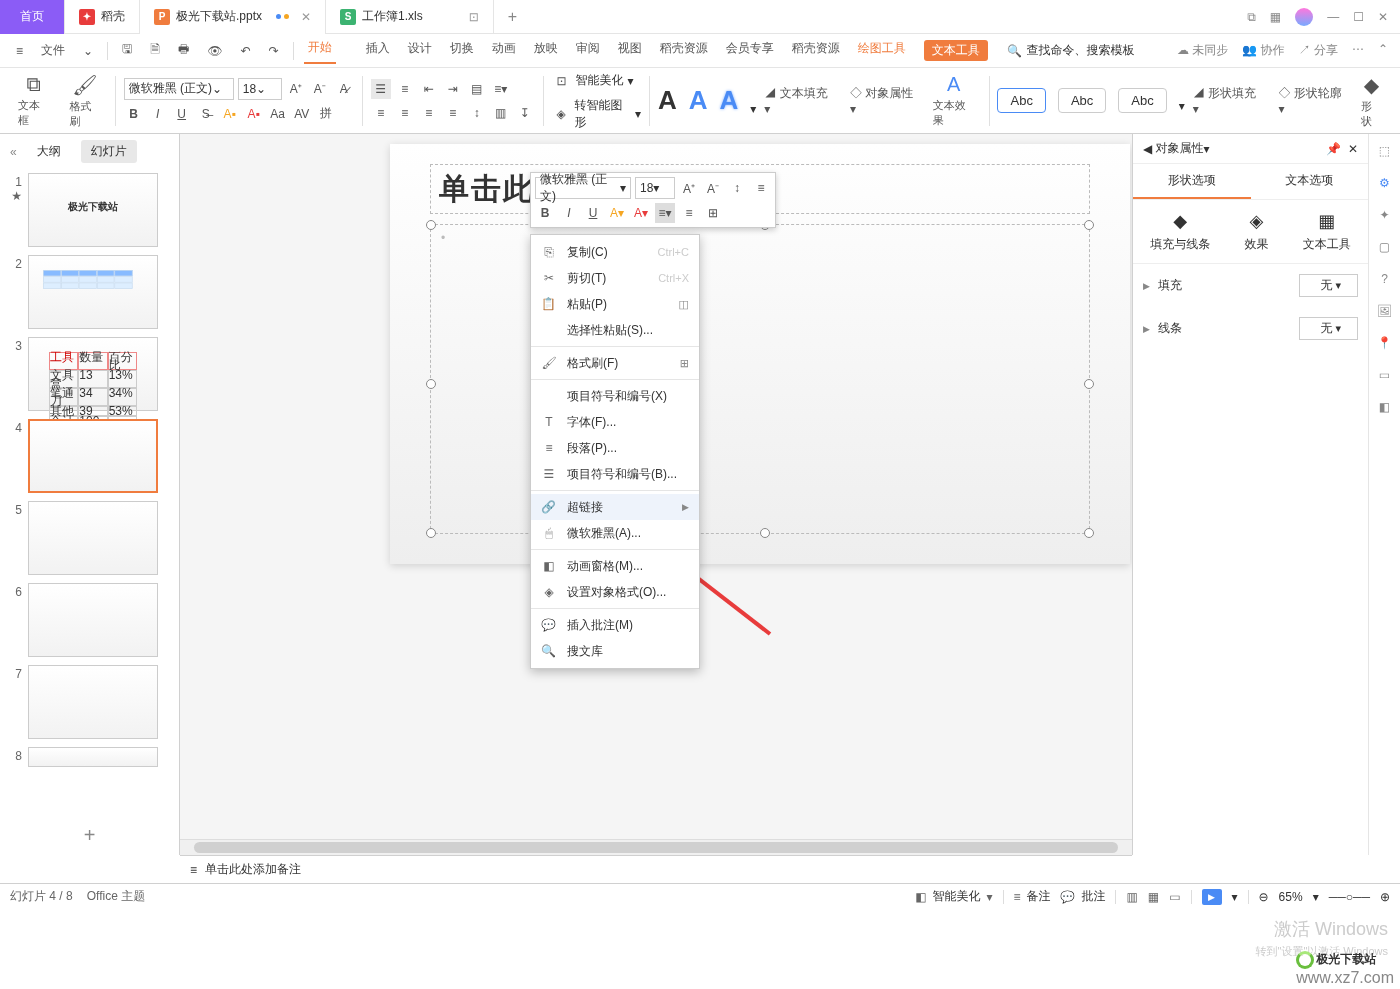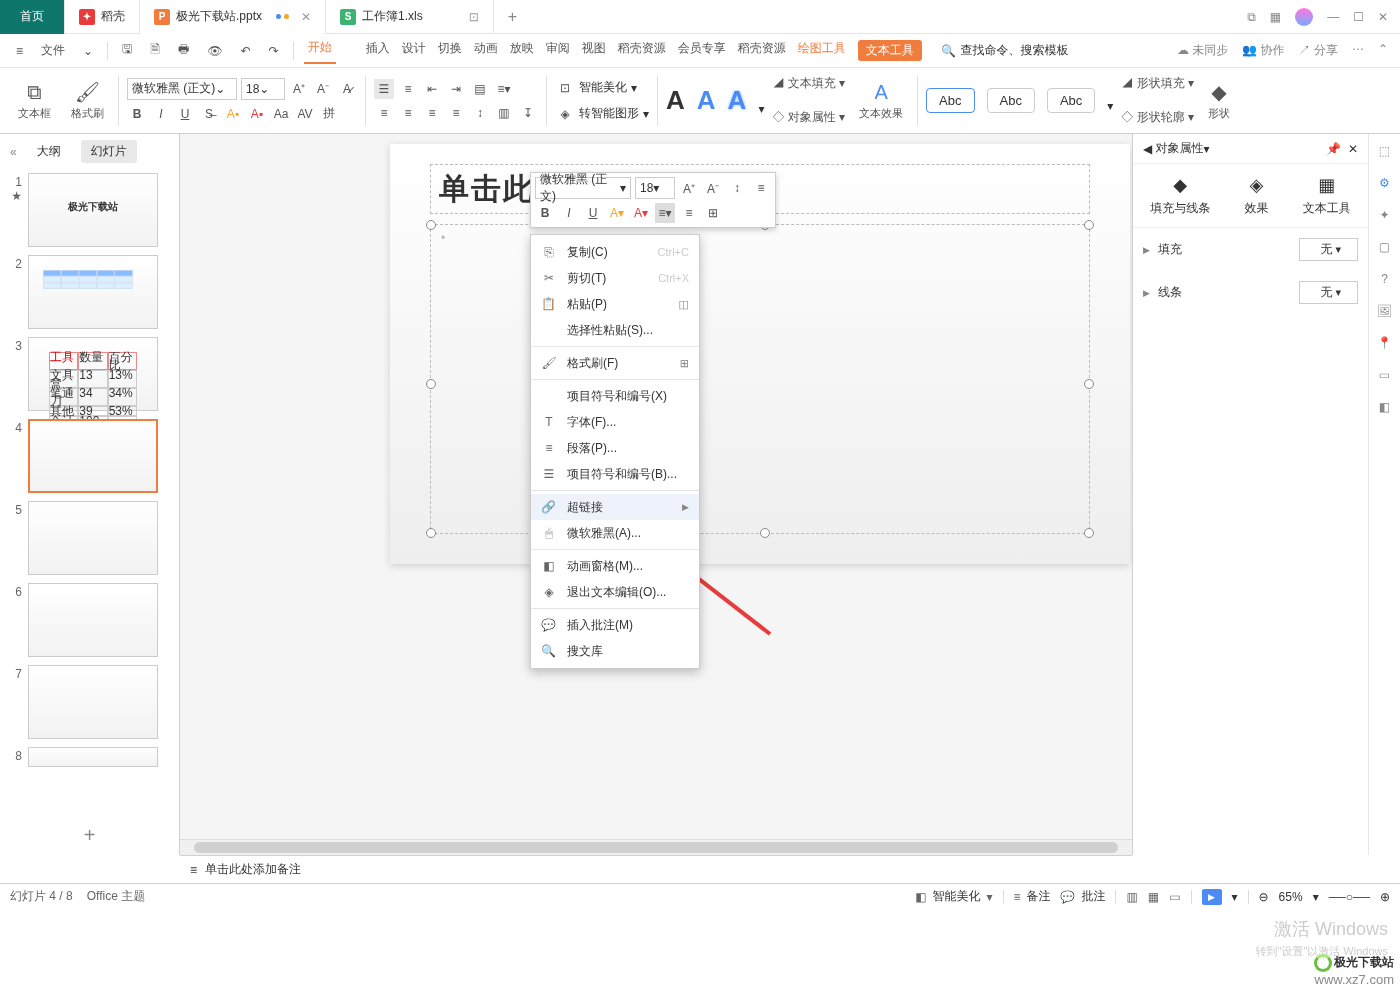--- a/index.html
+++ b/index.html
@@ -1,38 +1,38 @@
 <!DOCTYPE html>
 <html><head>
 <meta charset="utf-8">
 <style>
 *{box-sizing:border-box;margin:0;padding:0;font-family:"Microsoft YaHei",sans-serif;font-size:12px;color:#333}
 body{width:1400px;height:989px;background:#fff;overflow:hidden;position:relative}
 .titlebar{height:34px;display:flex;align-items:center;background:#fff;border-bottom:1px solid #e5e5e5}
 .tab{height:34px;display:flex;align-items:center;padding:0 14px;gap:6px;border-right:1px solid #e5e5e5;cursor:pointer}
-.tab.home{background:#0f766e;color:#fff;padding:0 20px}
+.tab.home{background:#8b5cf6;color:#fff;padding:0 20px}
 .tab.home span{color:#fff}
 .tab.active{background:#fff}
 .tab-ico{width:16px;height:16px;border-radius:2px;display:flex;align-items:center;justify-content:center;color:#fff;font-size:10px;font-weight:bold}
 .ico-d{background:#e83c3c}
 .ico-p{background:#f07c3e}
 .ico-s{background:#3cb371}
 .tab-dot{display:flex;gap:3px;margin-left:8px}
 .dot{width:5px;height:5px;border-radius:50%}
 .dot.b{background:#4a8bf5}
 .dot.o{background:#f5a623}
 .tab-close{color:#999;margin-left:6px}
 .tab-add{padding:0 14px;color:#888;font-size:16px}
 .win-ctrl{margin-left:auto;display:flex;align-items:center;gap:14px;padding-right:12px}
 .win-ctrl span{color:#888;cursor:pointer}
 .avatar{width:18px;height:18px;border-radius:50%;background:linear-gradient(#f7d,#7af)}
 .qat{height:34px;display:flex;align-items:center;padding:0 12px;gap:10px;border-bottom:1px solid #e5e5e5}
 .qat .sep{width:1px;height:18px;background:#ddd}
 .qat-btn{color:#555;cursor:pointer;padding:2px 4px}
-.menu-tabs{display:flex;gap:12px;margin-left:20px}
+.menu-tabs{display:flex;gap:18px;margin-left:20px}
 .menu-tabs span{color:#555}
 .menu-tabs .hot1{color:#f07c3e}
 .menu-tabs .hot2{background:#f07c3e;color:#fff;padding:2px 8px;border-radius:3px}
 .searchbox{display:flex;align-items:center;gap:4px;color:#aaa;margin-left:10px}
 .right-actions{margin-left:auto;display:flex;gap:14px;color:#888}
 .right-actions span{color:#888}
 .ribbon{height:66px;display:flex;align-items:center;padding:4px 12px;gap:8px;border-bottom:1px solid #d0d0d0;background:#fff}
 .rgrp{display:flex;flex-direction:column;align-items:center;gap:2px;padding:0 6px}
 .rgrp .lbl{font-size:11px;color:#555}
 .rgrp .big{font-size:20px;color:#555}
@@ -44,21 +44,21 @@
 .font-btns .b{font-weight:bold}
 .font-btns .i{font-style:italic}
 .font-btns .u{text-decoration:underline}
 .abc-row{display:flex;gap:12px}
 .abc{font-size:26px;font-weight:bold}
 .abc.a1{color:#333}
 .abc.a2{color:#4a8bf5}
 .abc.a3{color:#4a8bf5;text-shadow:0 0 3px #7af}
 .abc-box{border:1px solid #ccc;border-radius:4px;padding:4px 12px;font-size:13px}
 .abc-box.sel{border-color:#4a8bf5}
-.shape-links{display:flex;flex-direction:column;gap:17px;font-size:12px}
+.shape-links{display:flex;flex-direction:row;gap:17px;font-size:12px}
 .shape-links span{color:#555}
 .workspace{display:flex;height:721px}
 .sidepanel{width:180px;border-right:1px solid #d0d0d0;display:flex;flex-direction:column;background:#fff}
 .sp-tabs{display:flex;align-items:center;padding:6px 10px;gap:10px}
 .sp-tabs .collapse{color:#888}
 .sp-tabs .t{padding:3px 10px;border-radius:3px}
 .sp-tabs .t.active{background:#e8e8e8}
 .thumbs{flex:1;overflow:auto;padding:4px 8px}
 .thumb-row{display:flex;gap:6px;margin-bottom:8px}
 .thumb-num{width:14px;text-align:right;color:#666;padding-top:2px}
@@ -463,21 +463,21 @@
           <span class="ctx-ico">🖱</span>
           <span>微软雅黑(A)...</span>
         </div>
       <div class="ctx-sep"></div>
       <div class="ctx-item">
           <span class="ctx-ico">◧</span>
           <span>动画窗格(M)...</span>
         </div>
       <div class="ctx-item">
           <span class="ctx-ico">◈</span>
-          <span>退出文本编辑(O)...</span>
+          <span>设置对象格式(O)...</span>
         </div>
       <div class="ctx-sep"></div>
       <div class="ctx-item">
           <span class="ctx-ico">💬</span>
           <span>插入批注(M)</span>
         </div>
       <div class="ctx-item">
           <span class="ctx-ico">🔍</span>
           <span>搜文库</span>
         </div>
@@ -491,20 +491,24 @@
         </defs>
       <line x1="170" y1="130" x2="15" y2="10" stroke="#e83c3c" stroke-width="4" marker-end="url(#ah)"></line>
     </svg>
     <div class="hscroll">
         <div class="thumbb"></div>
       </div>
   </div>
 
   <div class="proppanel">
     <div class="pp-head"><span>◀</span>&nbsp;<span>对象属性</span> ▾<span class="pin">📌</span>&nbsp;&nbsp;<span>✕</span></div>
+    <div class="pp-tabs">
+      <div class="pt active">形状选项</div>
+      <div class="pt">文本选项</div>
+    </div>
     <div class="pp-sub">
       <div class="ps active">
           <span class="ico">◆</span>
           <span>填充与线条</span>
         </div>
       <div class="ps">
           <span class="ico">◈</span>
           <span>效果</span>
         </div>
       <div class="ps">
@@ -560,13 +564,13 @@
     <span>⊖</span>
     <span>65%</span>
     <span>▾</span>
     <span>──○──</span>
     <span>⊕</span>
   </div>
 </div>
 
 <div class="watermark1">激活 Windows</div>
 <div class="watermark2">转到"设置"以激活 Windows</div>
-<div class="logo"><span class="ring"></span><span>极光下载站</span><div style="color:#888;font-size:13px;font-weight:normal;text-align:right">www.xz7.com</div></div>
+<div class="logo"><span class="ring"></span><span>极光下载站</span><div style="color:#888;font-size:16px;font-weight:normal;text-align:right">www.xz7.com</div></div>
 
 </body></html>

